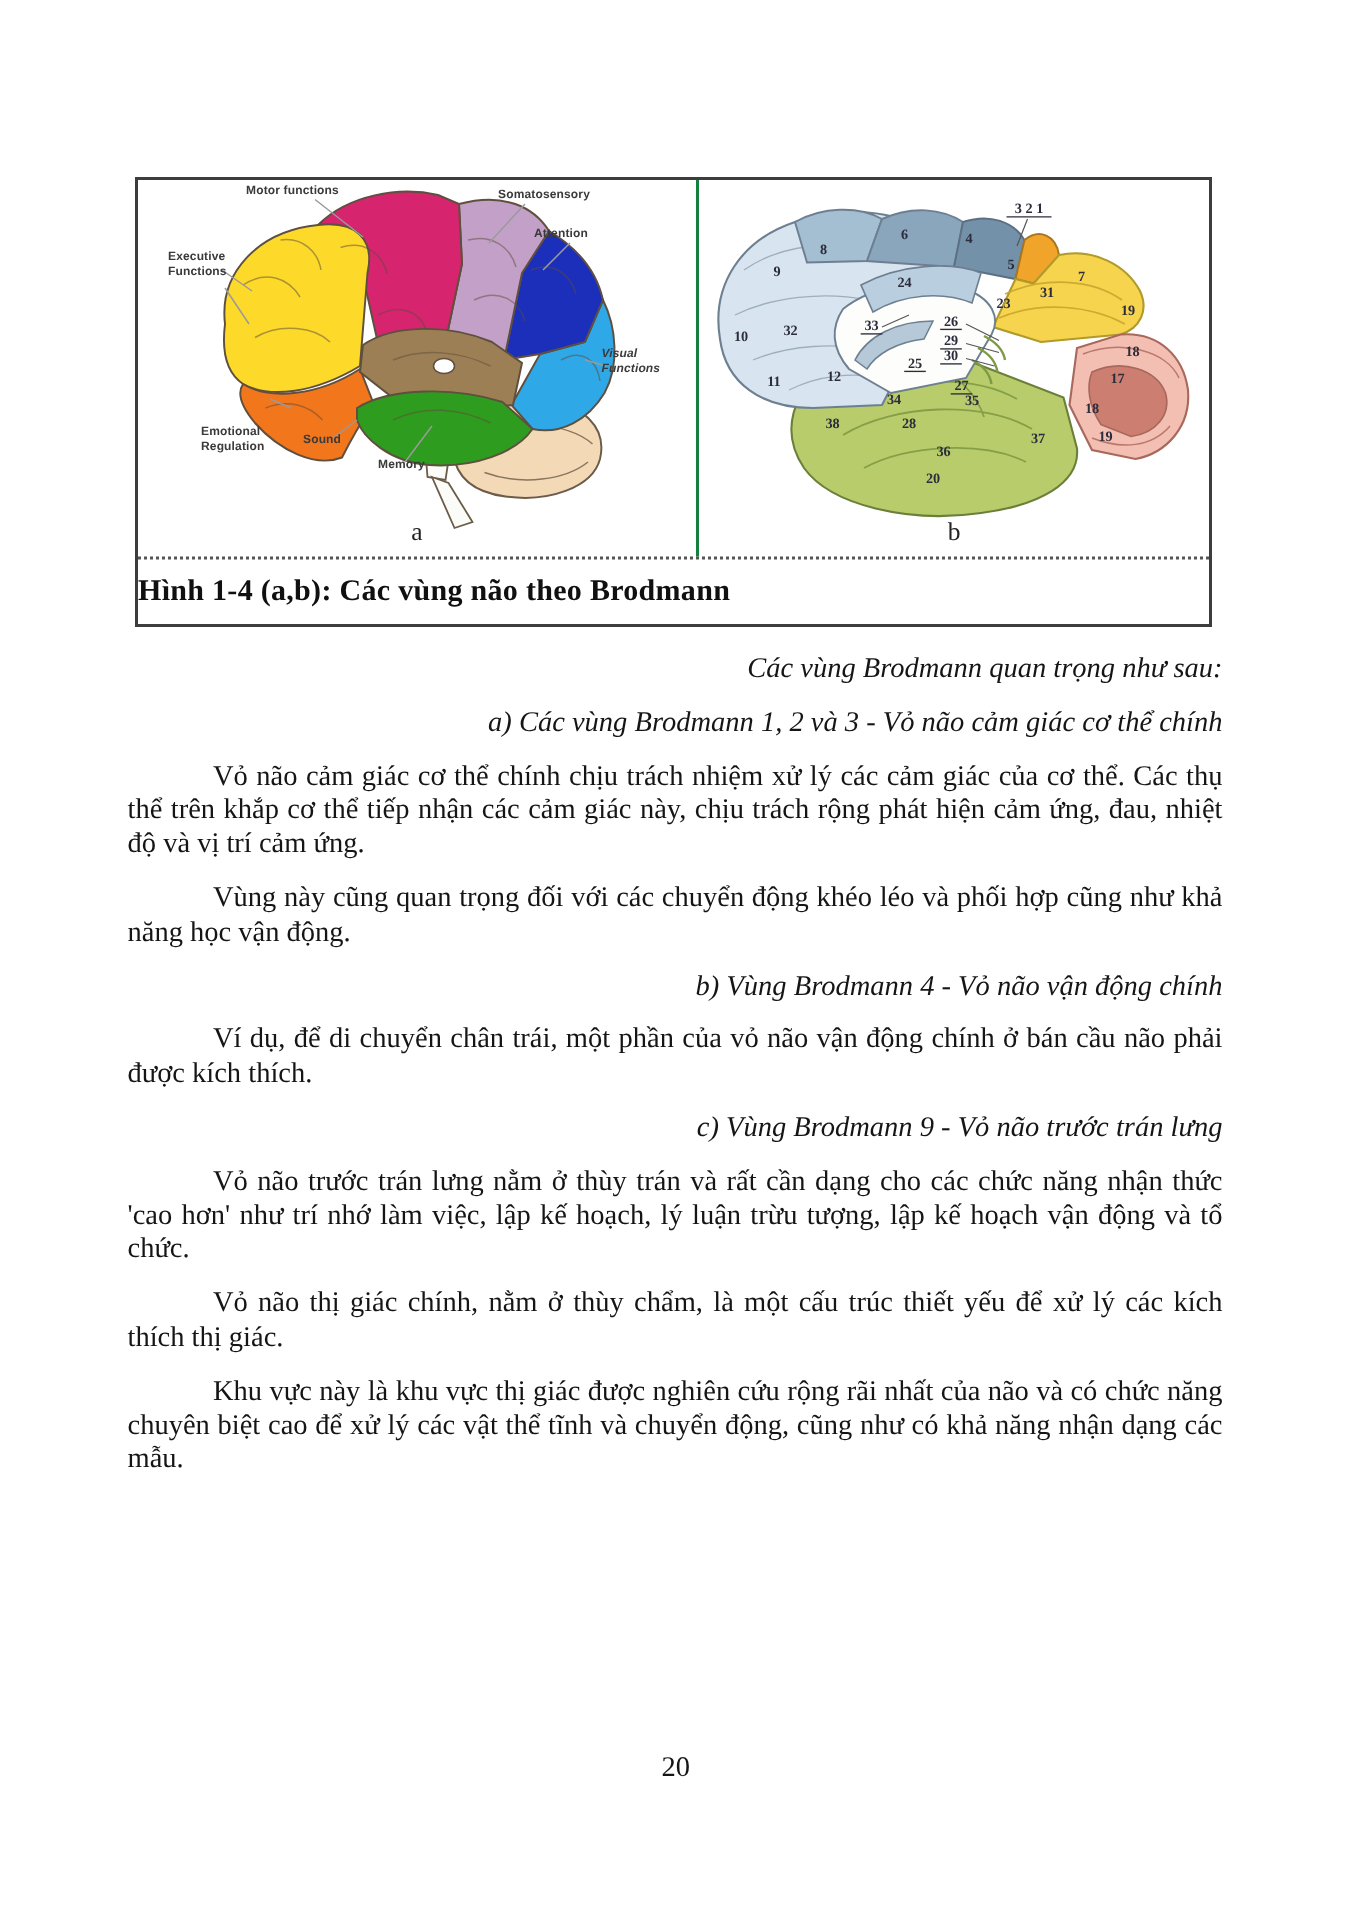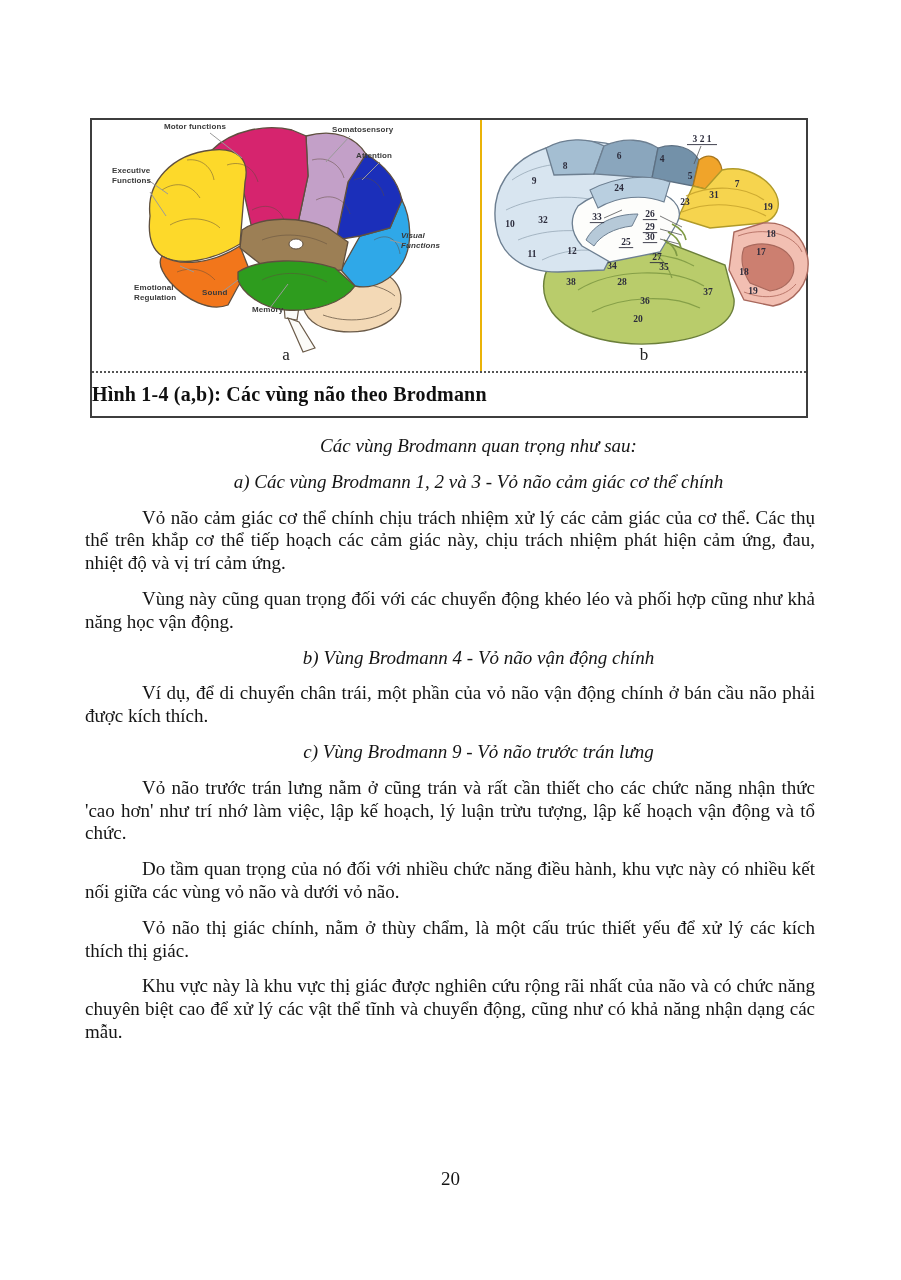--- a/index.html
+++ b/index.html
@@ -8,21 +8,21 @@
     font-family:"Liberation Serif",serif;color:#141414;overflow:hidden;
   }
   
   .figure-box{
     position:absolute;left:90px;top:118px;width:718px;height:300px;
     border:2px solid #3d3d3d;box-sizing:border-box;background:#fff;
     display:flex;flex-direction:column;
   }
   .panels{display:flex;flex-direction:row;height:251px;}
   .panel{position:relative;height:251px;}
-  .panel-a{width:372px;border-right:2px solid #eab308;box-sizing:content-box;padding-left:16px;}
+  .panel-a{width:372px;border-right:2px solid #15803d;box-sizing:content-box;}
   .panel-b{flex:1;}
   .panel svg{position:absolute;left:0;top:0;}
   .panel-letter{
     position:absolute;bottom:6px;left:0;width:100%;text-align:center;
     font:17px "Liberation Serif",serif;color:#222;
   }
   .fn-label{
     position:absolute;font:bold 8px/9.5px "Liberation Sans",sans-serif;
     color:#3a3a3a;white-space:pre-line;letter-spacing:.1px;
   }
@@ -33,21 +33,21 @@
     font:bold 20px "Liberation Serif",serif;color:#101010;letter-spacing:.2px;
   }
   .ba-num{font:bold 9.5px "Liberation Serif",serif;fill:#2c2c3c;text-anchor:middle;}
   .ba-underline{stroke:#2c2c3c;stroke-width:.9;}
   
   .content{
     position:absolute;left:85px;top:435px;width:730px;
     font:19px/22.8px "Liberation Serif",serif;color:#151515;
   }
   .content p{margin:0 0 13px 0;text-indent:57px;text-align:justify;}
-  .content p.it{font-style:italic;text-align:center;}
+  .content p.it{font-style:italic;text-align:right;}
   .page-number{
     position:absolute;top:1168px;left:0;width:100%;text-align:center;
     font:19px "Liberation Serif",serif;color:#151515;
   }
 </style>
 </head>
 <body>
 
 <div class="figure-box">
   <div class="panels">
@@ -172,24 +172,23 @@
   </div>
 
   <div class="caption-row">
     <div class="caption">Hình 1-4 (a,b): Các vùng não theo Brodmann</div>
   </div>
 </div>
 
 <div class="content">
   <p class="it">Các vùng Brodmann quan trọng như sau:</p>
   <p class="it">a) Các vùng Brodmann 1, 2 và 3 - Vỏ não cảm giác cơ thể chính</p>
-  <p>Vỏ não cảm giác cơ thể chính chịu trách nhiệm xử lý các cảm giác của cơ thể. Các thụ thể trên khắp cơ thể tiếp hoạch các cảm giác này, chịu trách nhiệm phát hiện cảm ứng, đau, nhiệt độ và vị trí cảm ứng.</p>
+  <p>Vỏ não cảm giác cơ thể chính chịu trách nhiệm xử lý các cảm giác của cơ thể. Các thụ thể trên khắp cơ thể tiếp nhận các cảm giác này, chịu trách rộng phát hiện cảm ứng, đau, nhiệt độ và vị trí cảm ứng.</p>
   <p>Vùng này cũng quan trọng đối với các chuyển động khéo léo và phối hợp cũng như khả năng học vận động.</p>
   <p class="it">b) Vùng Brodmann 4 - Vỏ não vận động chính</p>
   <p>Ví dụ, để di chuyển chân trái, một phần của vỏ não vận động chính ở bán cầu não phải được kích thích.</p>
   <p class="it">c) Vùng Brodmann 9 - Vỏ não trước trán lưng</p>
-  <p>Vỏ não trước trán lưng nằm ở cũng trán và rất cần thiết cho các chức năng nhận thức 'cao hơn' như trí nhớ làm việc, lập kế hoạch, lý luận trừu tượng, lập kế hoạch vận động và tổ chức.</p>
-  <p>Do tầm quan trọng của nó đối với nhiều chức năng điều hành, khu vực này có nhiều kết nối giữa các vùng vỏ não và dưới vỏ não.</p>
+  <p>Vỏ não trước trán lưng nằm ở thùy trán và rất cần dạng cho các chức năng nhận thức 'cao hơn' như trí nhớ làm việc, lập kế hoạch, lý luận trừu tượng, lập kế hoạch vận động và tổ chức.</p>
   <p>Vỏ não thị giác chính, nằm ở thùy chẩm, là một cấu trúc thiết yếu để xử lý các kích thích thị giác.</p>
   <p>Khu vực này là khu vực thị giác được nghiên cứu rộng rãi nhất của não và có chức năng chuyên biệt cao để xử lý các vật thể tĩnh và chuyển động, cũng như có khả năng nhận dạng các mẫu.</p>
 </div>
 
 <div class="page-number">20</div>
 
 </body></html>

